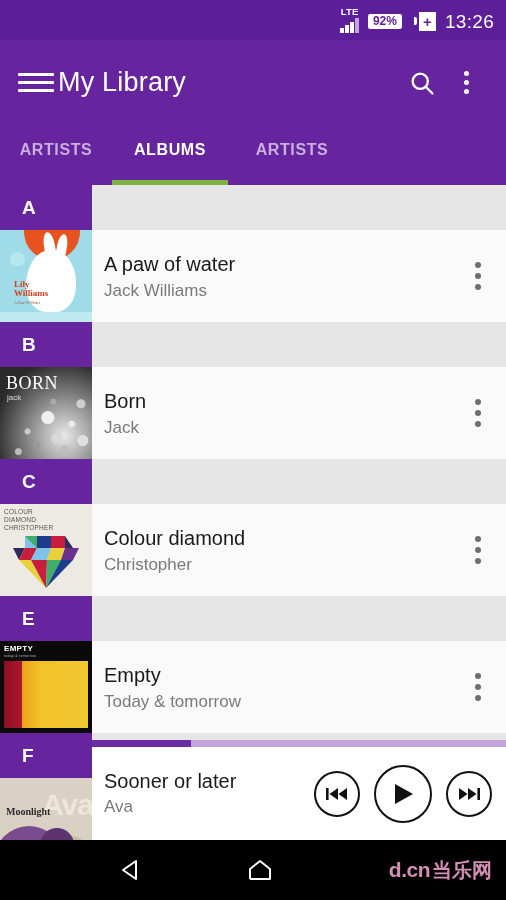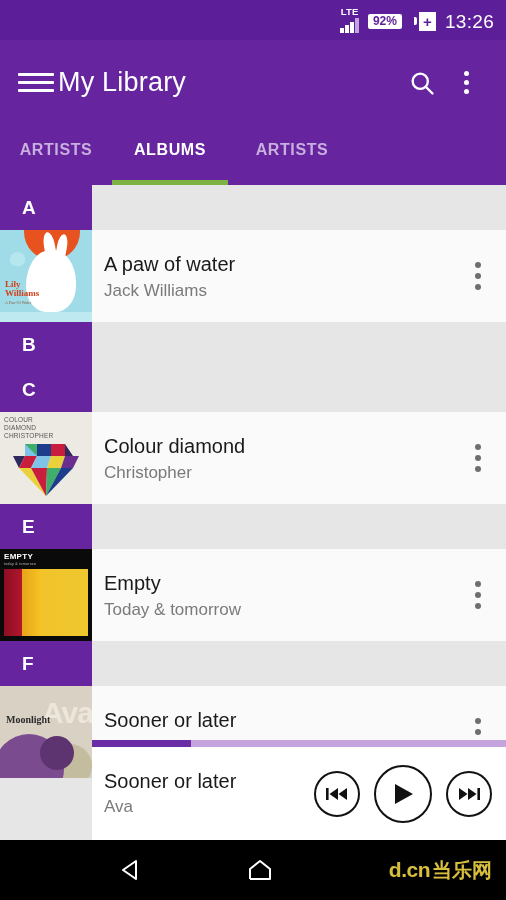--- a/index.html
+++ b/index.html
@@ -82,21 +82,21 @@
   
   .art-paw { background:#9FDCE8; }
   .art-paw .sun { position:absolute; left:24px; top:-26px; width:56px; height:56px; border-radius:50%; background:#E8521E; }
   .art-paw .bunny-big {
     position:absolute; left:26px; top:20px; width:50px; height:62px; background:#fff;
     border-radius:48% 46% 40% 40% / 58% 52% 42% 42%;
   }
   .art-paw .ear1 { position:absolute; left:44px; top:2px; width:11px; height:28px; background:#fff; border-radius:50% 50% 30% 30%; transform:rotate(-10deg); }
   .art-paw .ear2 { position:absolute; left:57px; top:4px; width:10px; height:25px; background:#fff; border-radius:50% 50% 30% 30%; transform:rotate(10deg); }
   .art-paw .bunny-small { position:absolute; left:10px; top:22px; width:15px; height:14px; background:#B6E6EE; border-radius:50% 50% 40% 40%; }
-  .art-paw .lw { position:absolute; left:5px; top:50px; color:#D3411A; font-size:9px; font-weight:bold; line-height:1.05; font-family:"Liberation Serif", serif; }
+  .art-paw .lw { position:absolute; left:14px; top:50px; color:#D3411A; font-size:9px; font-weight:bold; line-height:1.05; font-family:"Liberation Serif", serif; }
   .art-paw .lw small { display:block; font-size:4px; color:#8a5a3a; font-weight:normal; margin-top:2px; }
   .art-paw .ground { position:absolute; left:0; bottom:0; width:100%; height:10px; background:#BFE9F0; }
 
   .art-born { background:#1c1c1c; }
   .art-born .bubbles {
     position:absolute; inset:0;
     background:
       radial-gradient(circle at 78% 62%, #eaeaea 3px, transparent 4px),
       radial-gradient(circle at 62% 78%, #d8d8d8 5px, transparent 6px),
       radial-gradient(circle at 88% 40%, #cfcfcf 4px, transparent 5px),
@@ -142,21 +142,21 @@
   .player-artist { font-size:17px; color:#7A7A7A; margin-top:4px; }
   .controls { display:flex; align-items:center; gap:14px; padding-right:14px; }
   .ctrl { border:2.5px solid #111; border-radius:50%; display:flex; align-items:center; justify-content:center; cursor:pointer; background:#fff; }
   .ctrl-sm { width:46px; height:46px; }
   .ctrl-lg { width:58px; height:58px; }
 
   
   .navbar { position:absolute; left:0; right:0; bottom:0; height:60px; background:#000; display:flex; align-items:center; }
   .nav-back { position:absolute; left:92px; width:80px; display:flex; justify-content:center; cursor:pointer; }
   .nav-home { position:absolute; left:220px; width:80px; display:flex; justify-content:center; cursor:pointer; }
-  .watermark { position:absolute; right:14px; display:flex; align-items:center; gap:2px; color:#fde047; font-size:21px; font-weight:bold; opacity:.85; }
+  .watermark { position:absolute; right:14px; display:flex; align-items:center; gap:2px; color:#f9a8d4; font-size:21px; font-weight:bold; opacity:.85; }
   .wm-cn { letter-spacing:-.5px; }
   .wm-zh { font-size:20px; letter-spacing:0px; }
 </style>
 </head>
 <body>
 
 <div id="app">
 
   <div class="statusbar">
     <div class="sb-right">
@@ -230,20 +230,36 @@
       <div class="row-kebab">
           <i></i>
           <i></i>
           <i></i>
         </div>
     </div>
 
     <div class="section-header">
       <div class="section-letter">B</div>
       <div class="section-rest"></div>
+    </div>
+    <div class="album-row">
+      <div class="art art-born">
+        <div class="bubbles"></div>
+        <div class="t1">BORN</div>
+        <div class="t2">jack</div>
+      </div>
+      <div class="art-meta">
+        <div class="album-title">Born</div>
+        <div class="album-artist">Jack</div>
+      </div>
+      <div class="row-kebab">
+          <i></i>
+          <i></i>
+          <i></i>
+        </div>
     </div>
 
     <div class="section-header">
       <div class="section-letter">C</div>
       <div class="section-rest"></div>
     </div>
     <div class="album-row">
       <div class="art art-diamond">
         <div class="dtxt">COLOUR<br>DIAMOND<br>CHRISTOPHER</div>
         <svg width="66" height="58" viewBox="0 0 66 58">

